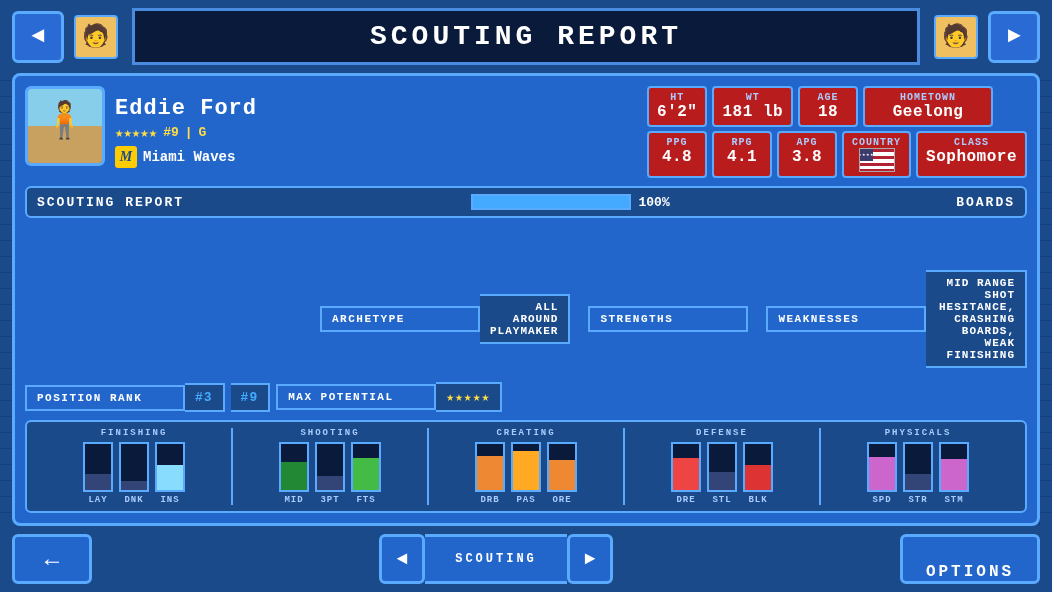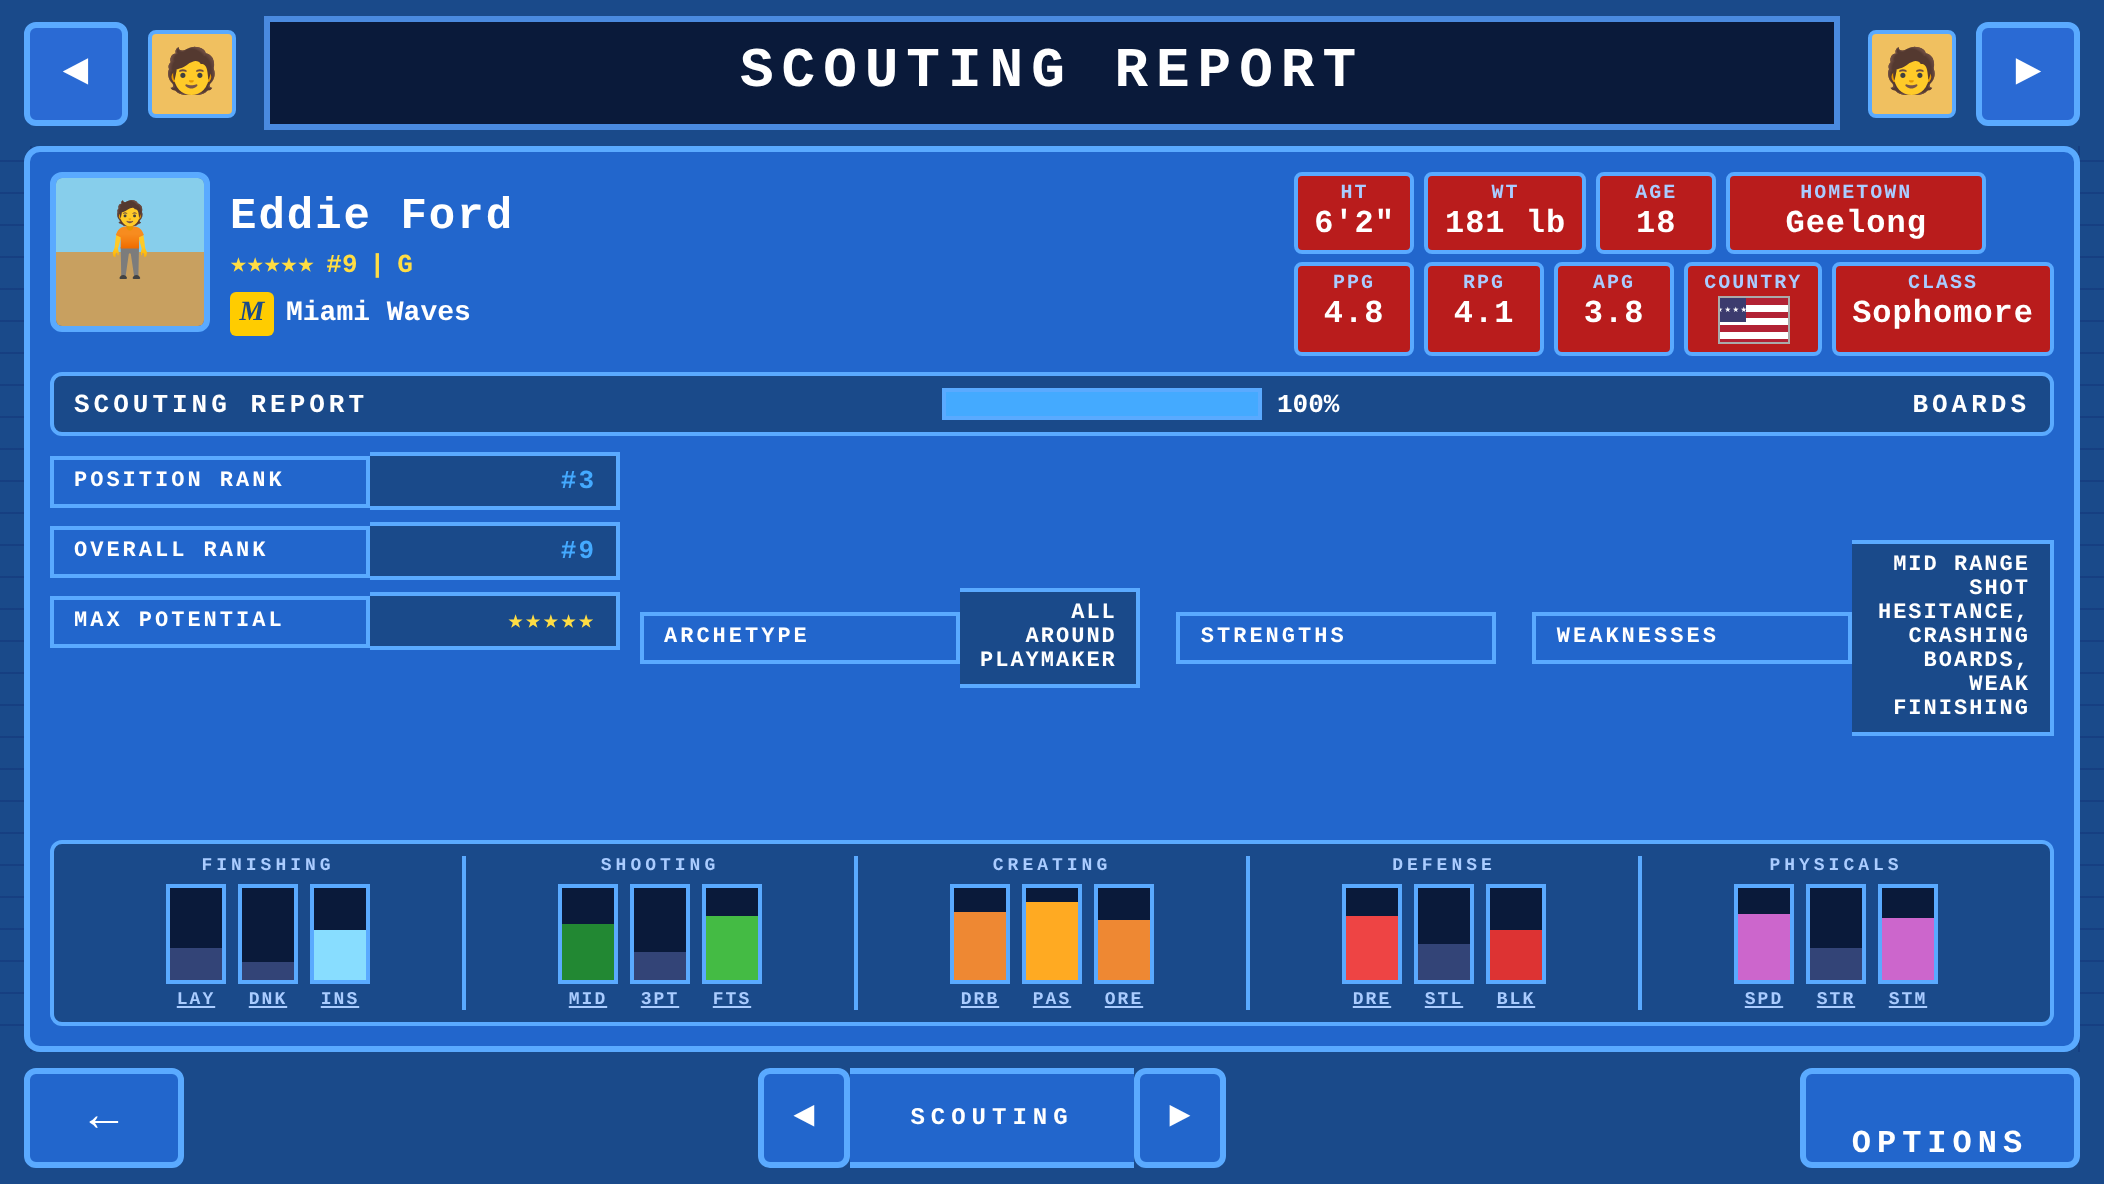--- a/index.html
+++ b/index.html
@@ -428,21 +428,20 @@
       position: absolute;
       bottom: 0;
     }
 
     .skill-bar-label {
       color: #aaccff;
       font-size: 9px;
       font-weight: bold;
       letter-spacing: 1px;
       text-align: center;
-      text-decoration: underline;
     }
 
     
     .footer {
       display: flex;
       align-items: center;
       justify-content: space-between;
       padding: 8px 12px;
       background: #1a4a8a;
     }
@@ -541,24 +540,25 @@
     }
 
     .main-content-split {
       display: flex;
       gap: 10px;
       flex: 1;
     }
 
     .left-panel {
       display: flex;
-      flex-direction: column;
+      flex-direction: row;
       gap: 6px;
       width: 285px;
       flex-shrink: 0;
+      align-items: flex-end;
     }
 
     .right-panel {
       flex: 1;
       display: flex;
       flex-direction: row;
       gap: 18px;
     }
   </style>
 </head>
@@ -676,21 +676,20 @@
     <div class="main-content-split">
 
       <div class="left-panel">
         <div class="info-row">
           <div class="info-row-label">POSITION RANK</div>
           <div class="info-row-value">
             <span class="rank-value">#3</span>
           </div>
         </div>
         <div class="info-row">
-          <div class="info-row-label">OVERALL RANK</div>
           <div class="info-row-value">
             <span class="rank-value">#9</span>
           </div>
         </div>
         <div class="info-row">
           <div class="info-row-label">MAX POTENTIAL</div>
           <div class="info-row-value">
             <span class="stars-value">★★★★★</span>
           </div>
         </div>

